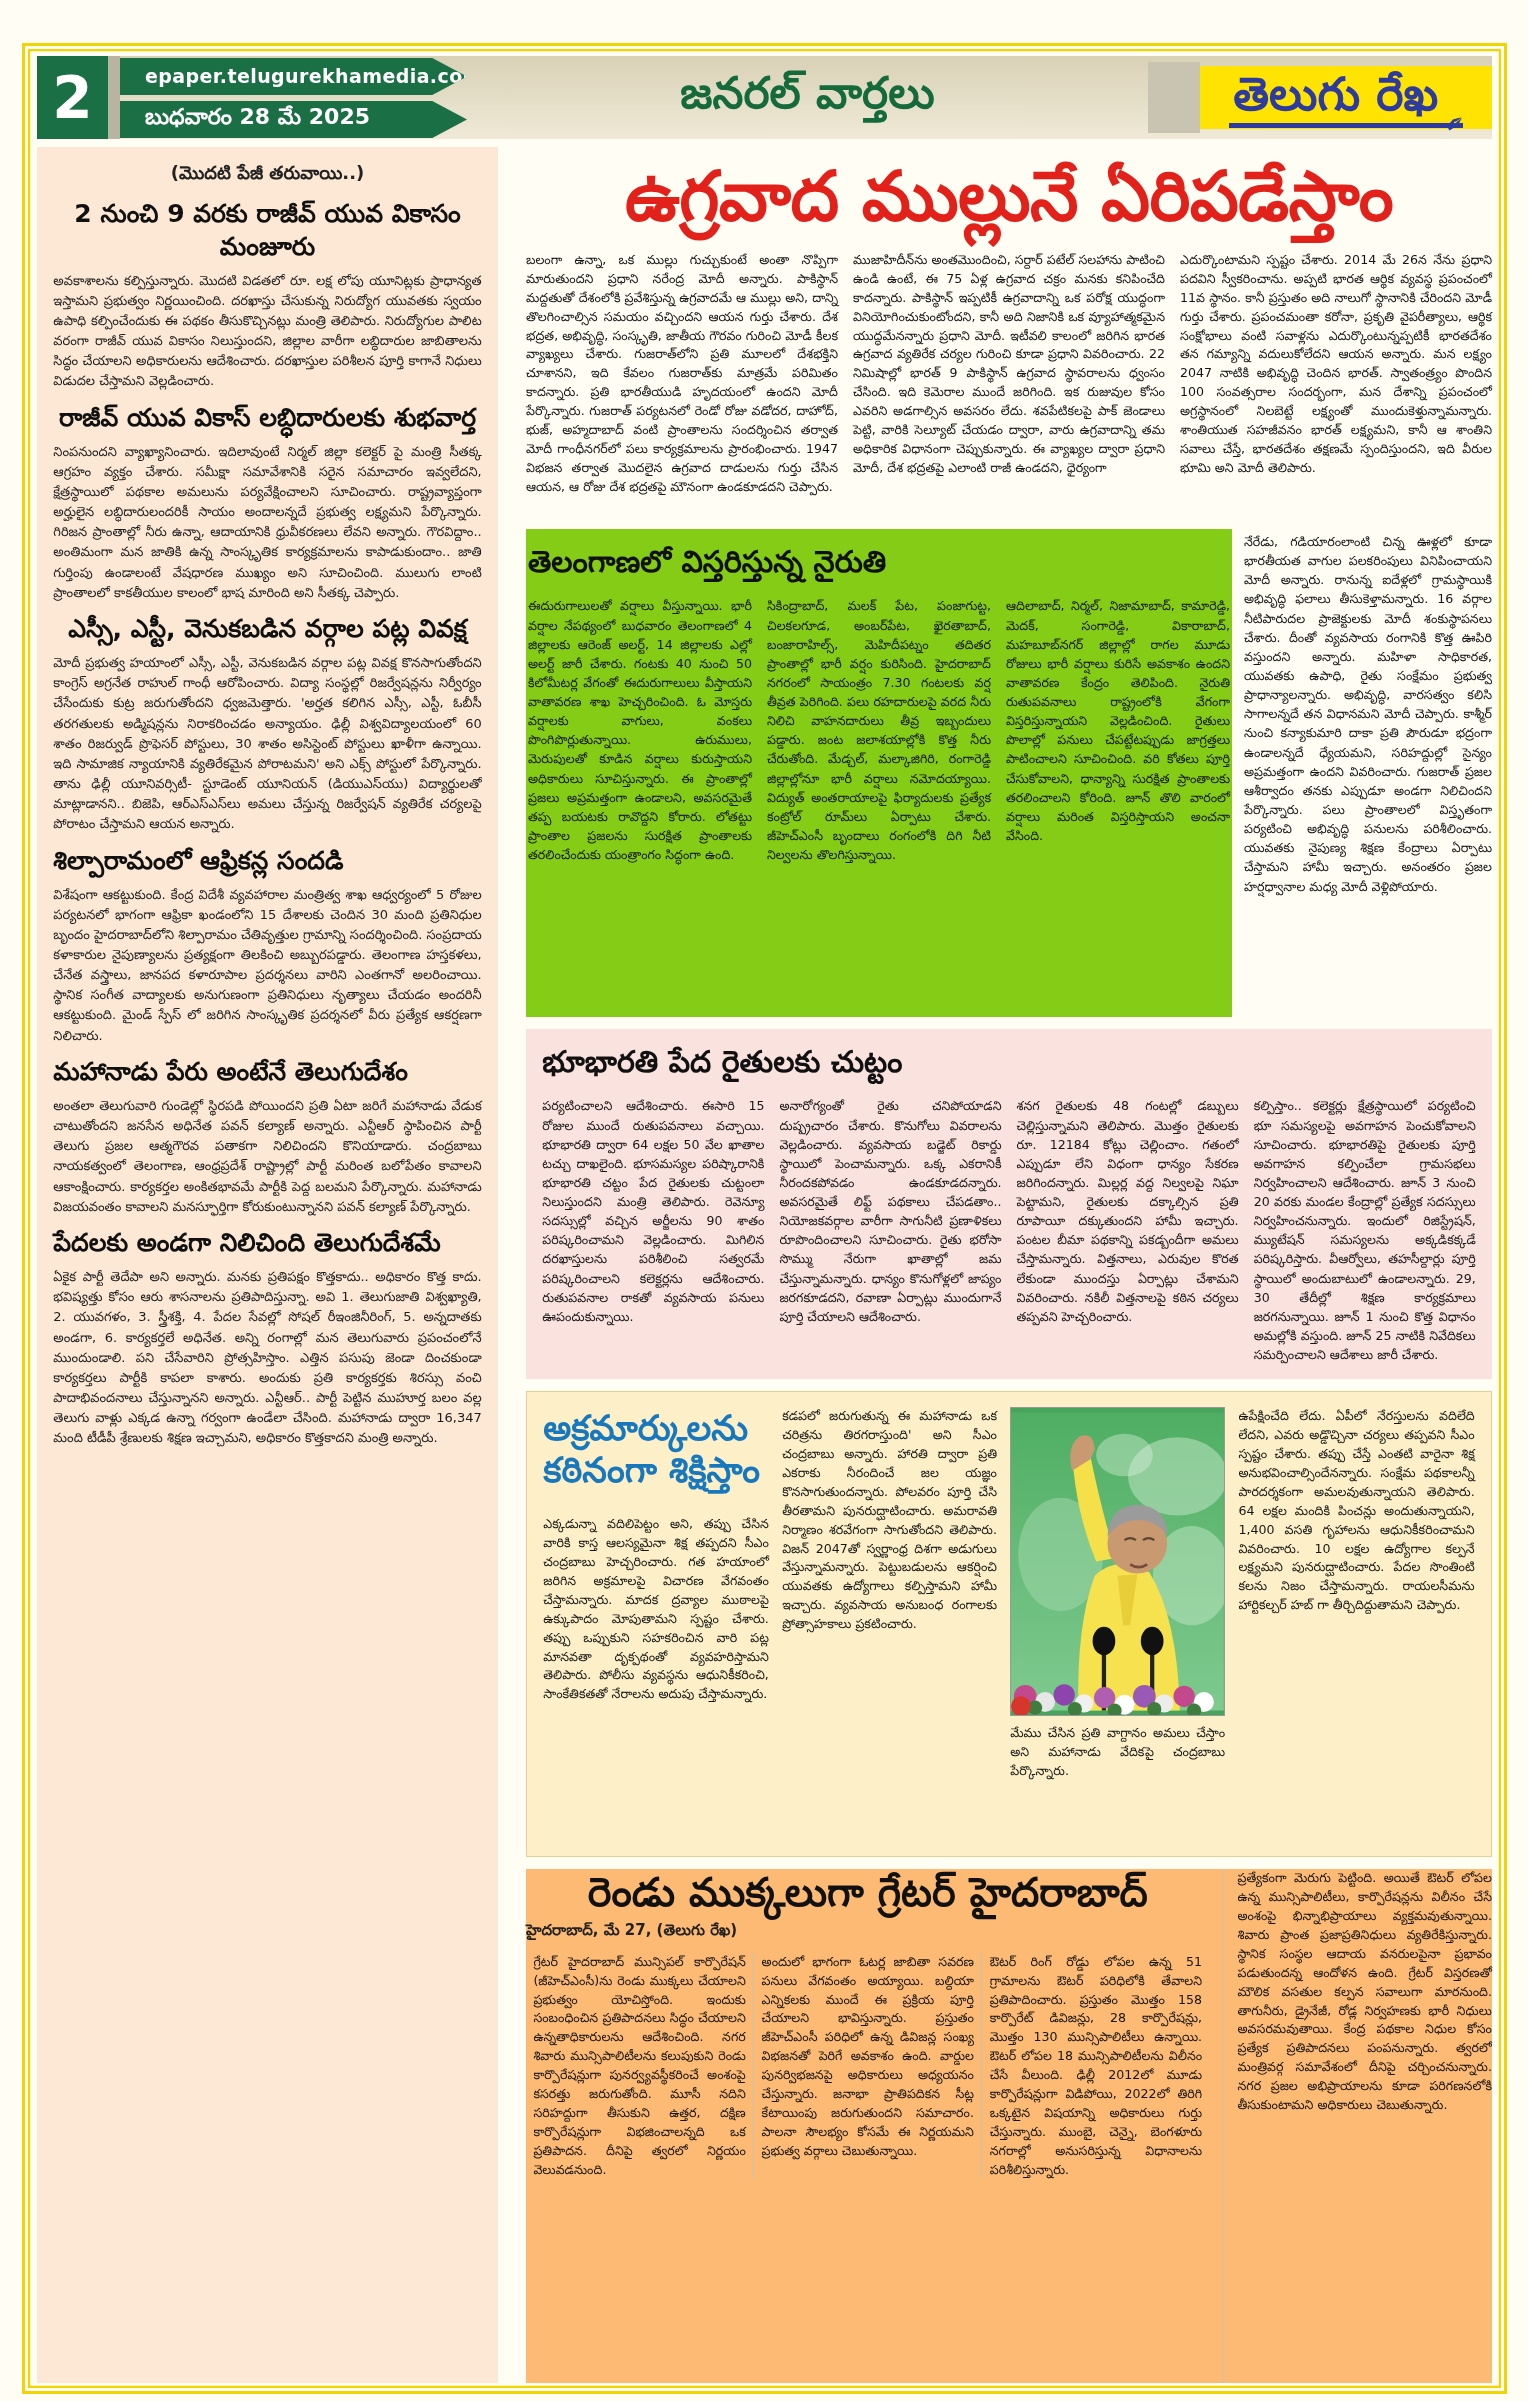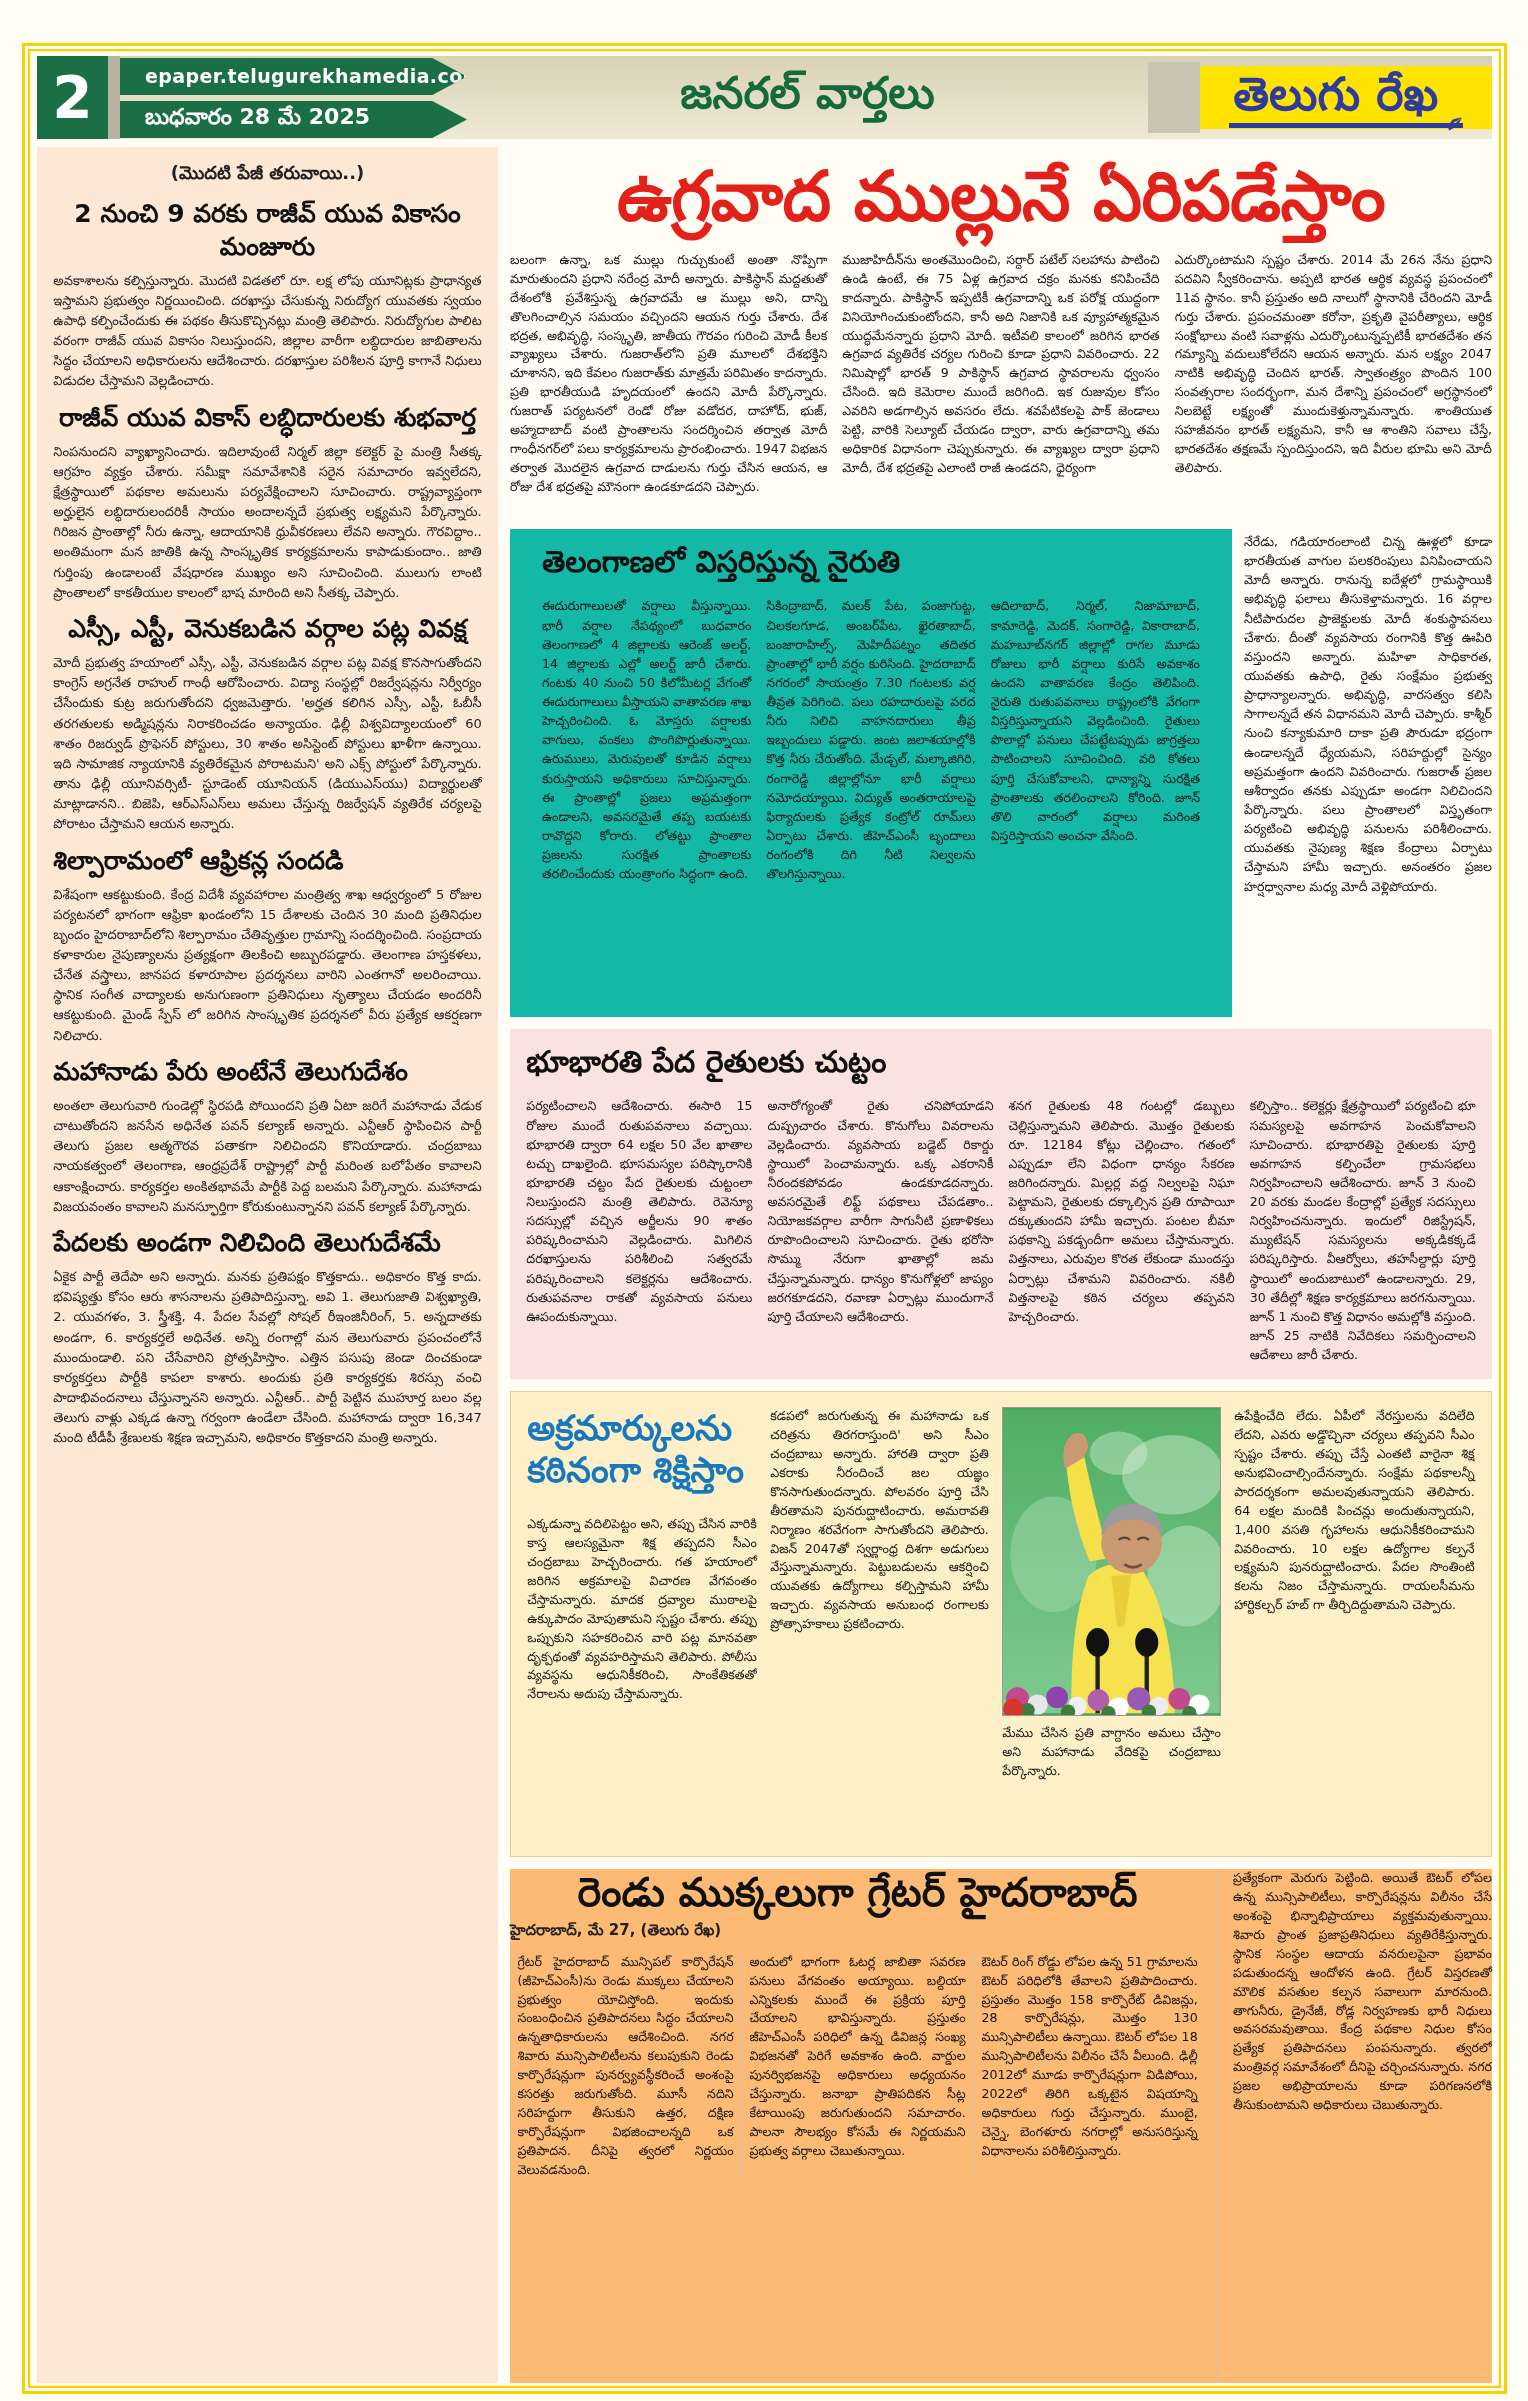--- a/index.html
+++ b/index.html
@@ -22,37 +22,37 @@
   .hdr-title { flex:1; display:flex; align-items:center; justify-content:center;
                color:#156a3c; font-size:44px; font-weight:800; }
   .brand-wrap { display:flex; align-items:center; }
   .brand-gray { width:52px; height:71px; background:#c9c4b2; }
   .brand { width:292px; height:63px; background:#ffe303; display:flex; align-items:center; justify-content:center; }
   .brand-inner { color:#2e3b9e; font-size:46px; font-weight:800; border-bottom:5.2px solid #2e3b9e; line-height:1.15;
                  position:relative; padding:0 25px 1.5px 4.4px; }
   .nib { position:absolute; right:-3px; bottom:-16.3px; font-size:25px; color:#2e3b9e; transform:rotate(-38deg); }
 
   
-  .content { flex:1; display:flex; gap:12px; padding-top:7.4px; align-items:stretch; }
+  .content { flex:1; display:flex; gap:28px; padding-top:7.4px; align-items:stretch; }
   .left-col { width:461px; background:#fce8d5; padding:15px 16.3px; }
   .main-col { flex:1; display:flex; flex-direction:column; }
 
   .kicker { text-align:center; font-size:18px; font-weight:bold; color:#222; margin-bottom:6px; }
   .l-head { font-size:25px; font-weight:800; color:#111; line-height:1.3; margin:10.4px 0 7.4px; }
   .l-head.center { text-align:center; }
   .l-body { font-size:13px; line-height:1.55; text-align:justify; color:#1c1c1c; margin-bottom:10.4px; }
 
   .headline { color:#e3211b; font-size:69px; font-weight:800; text-align:center; line-height:1.1;
               padding:12px 0 16.3px; letter-spacing:-0.7px; }
 
   .cols3 { display:flex; gap:15px; min-height:266px; }
   .cols3 .col { flex:1; font-size:12.6px; line-height:1.5; text-align:justify; color:#141414; }
 
   .mid-row { display:flex; gap:12px; margin-top:12px; }
-  .box-yellow { flex:1; background:#14b8a6; padding:15px 32px; min-height:488px; }
+  .box-yellow { flex:1; background:#84cc16; padding:15px 2px; min-height:488px; }
   .rail { width:248px; font-size:12.6px; line-height:1.52; text-align:justify; color:#141414; padding-top:3px; }
 
   .box-head { font-size:30px; font-weight:800; color:#111; margin-bottom:10.4px; }
   .boxcols { display:flex; gap:15px; }
   .boxcols .col { flex:1; font-size:12.6px; line-height:1.52; text-align:justify; color:#161616; }
 
   .box-pink { background:#fae2de; padding:15px 16.3px; margin-top:12px; min-height:333px; }
 
   .box-cream { background:#fdf0c8; border:0.7px solid #eccf8f; padding:15px 16.3px; margin-top:12px; min-height:466px; }
   .disc-grid { display:flex; gap:13.3px; }

